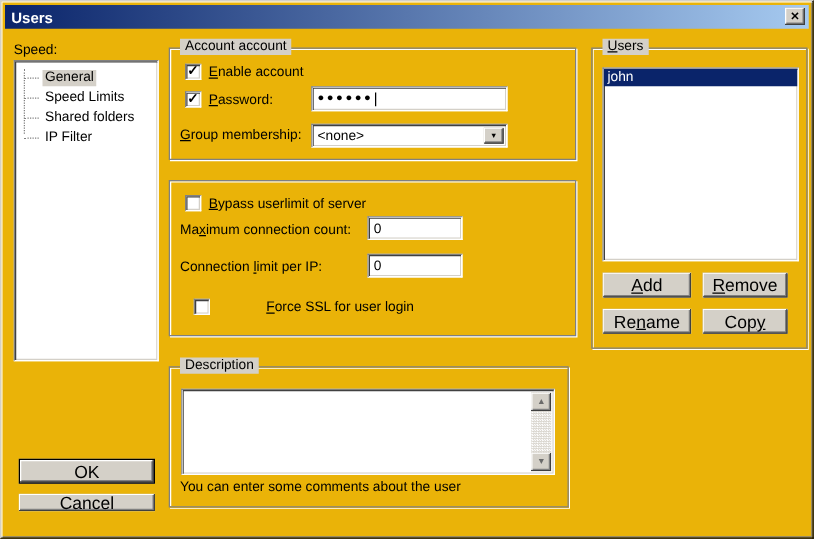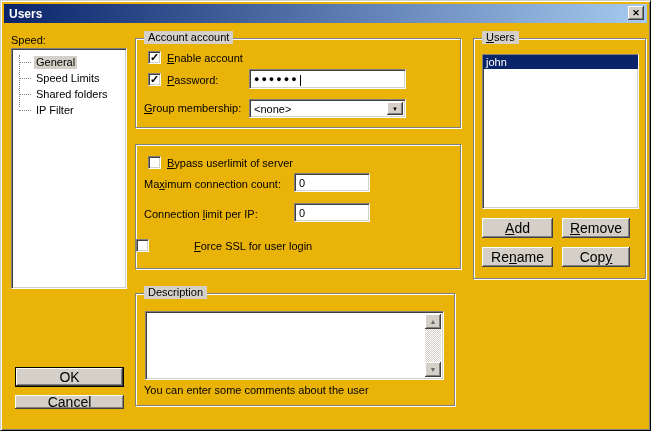--- a/index.html
+++ b/index.html
@@ -180,21 +180,21 @@
     <div class="label" style="left:8px; top:33px;"><span>Ma</span><span class="mn">x</span><span>imum connection count:</span></div>
     <div class="field sunken" style="left:158px; top:28px; width:76px; height:19px;">
       <span>0</span>
     </div>
 
     <div class="label" style="left:8px; top:63px;"><span>Connection </span><span class="mn">l</span><span>imit per IP:</span></div>
     <div class="field sunken" style="left:158px; top:58px; width:76px; height:19px;">
       <span>0</span>
     </div>
 
-    <div class="checkrow" style="left:0; top:94px;gap:45px;">
+    <div class="checkrow" style="left:19px; top:94px;gap:45px;">
       <span class="checkbox"></span>
       <span><span></span><span class="mn">F</span><span>orce SSL for user login</span></span>
     </div>
   </div>
 
   <div class="groupbox" style="left:134px; top:292px; width:320px; height:113px;">
     <span class="caption">Description</span>
     <div class="textarea-wrap sunken" style="left:9px; top:17px; width:299px; height:69px;">
       <span style="position:absolute; left:4px; top:3px;"></span>
       <div class="scrollbar">

